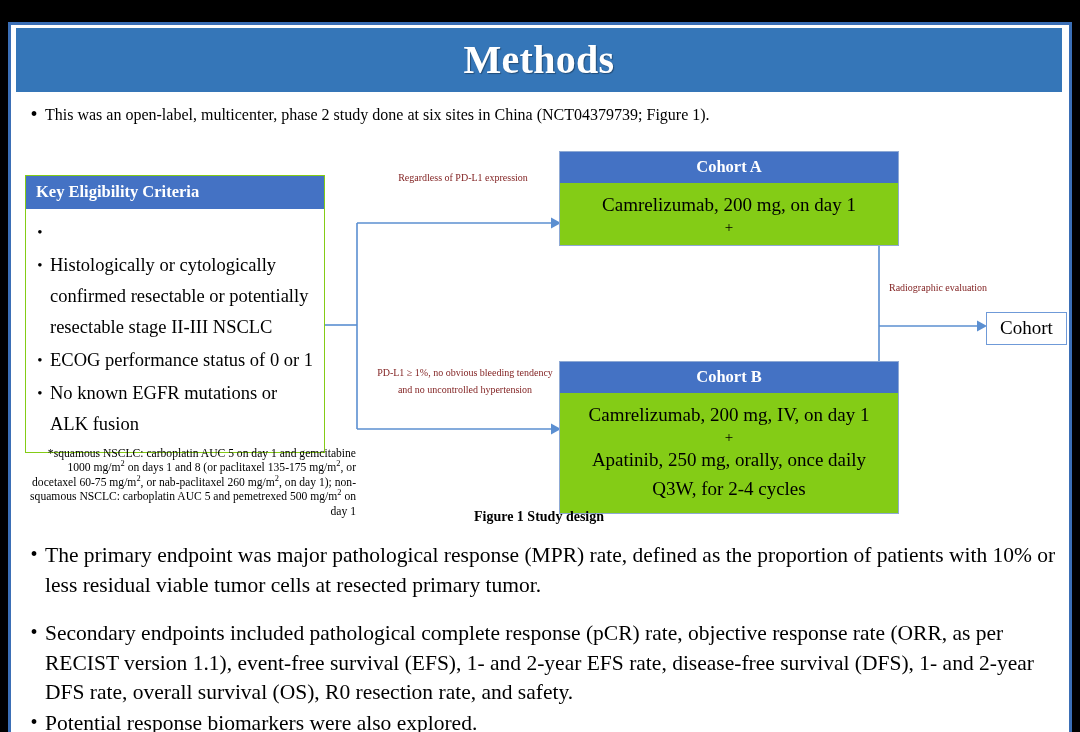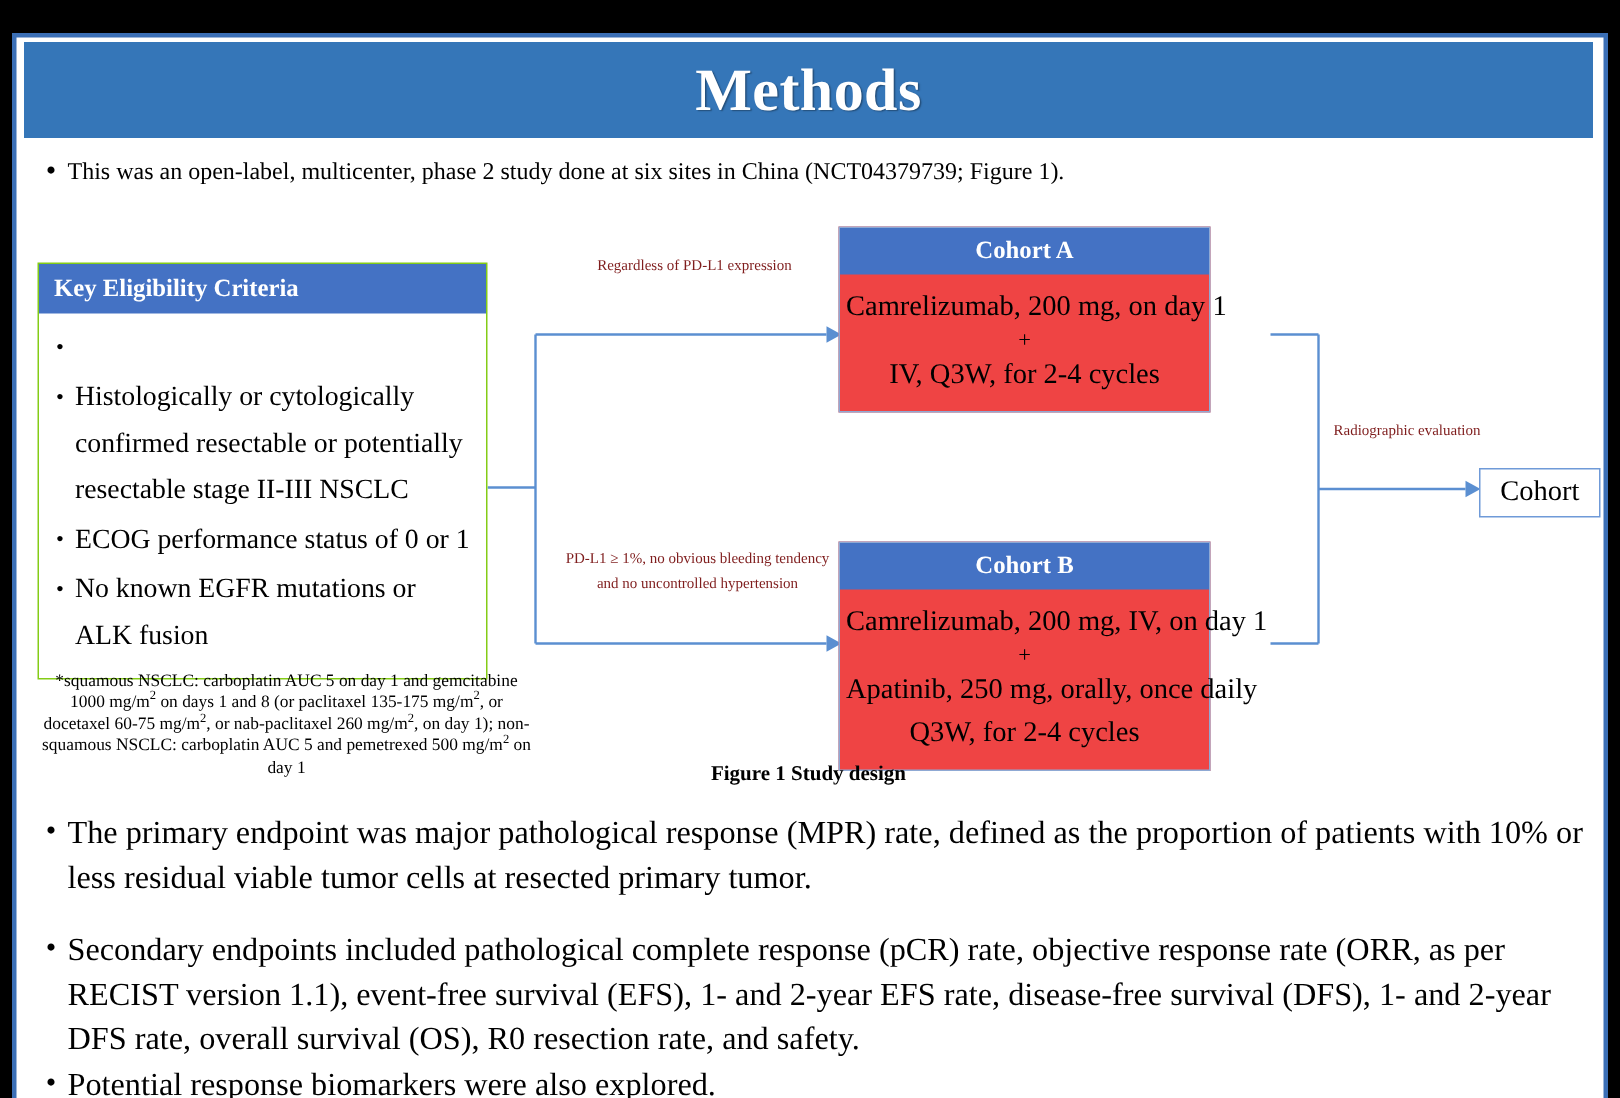--- a/index.html
+++ b/index.html
@@ -125,30 +125,30 @@
   }
 
   
   #footnote {
     position: absolute;
     left: 15px; top: 310px;
     width: 330px;
     font-size: 11.6px;
     line-height: 14.4px;
     color: #000;
-    text-align: center;
+    text-align: right;
   }
   #footnote sup { font-size: 8.4px; vertical-align: super; line-height: 0; }
 
   
   .cohort-box {
     position: absolute;
-    width: 248px;
+    width: 340px;
     border: 1px solid #8fa9d4;
-    background: #ef4444;
+    background: #84cc16;
     box-sizing: border-box;
   }
   #cohort-a-box { left: 548px; top: 14px; }
   #cohort-b-box { left: 548px; top: 224px; }
   .cohort-header {
     background: #4472c4;
     color: #fff;
     font-size: 16.5px;
     font-weight: bold;
     text-align: center;
@@ -294,21 +294,20 @@
 
       <div class="conn-label" id="label-regardless">Regardless  of PD-L1 expression</div>
       <div class="conn-label" id="label-pdl1">PD-L1 ≥ 1%, no obvious bleeding tendency  and no uncontrolled  hypertension</div>
       <div class="conn-label" id="label-radiographic">Radiographic evaluation</div>
 
       <div class="cohort-box" id="cohort-a-box">
         <div class="cohort-header">Cohort A</div>
         <div class="cohort-body">
           <div class="cohort-line">Camrelizumab, 200 mg, on day 1</div>
           <div class="cohort-plus">+</div>
-          <div class="cohort-line">IV, Q3W, for 2-4 cycles</div>
         </div>
       </div>
 
       <div class="cohort-box" id="cohort-b-box">
         <div class="cohort-header">Cohort B</div>
         <div class="cohort-body">
           <div class="cohort-line">Camrelizumab, 200 mg, IV, on day 1</div>
           <div class="cohort-plus">+</div>
           <div class="cohort-line">Apatinib, 250 mg, orally, once daily</div>
           <div class="cohort-line">Q3W, for 2-4 cycles</div>

